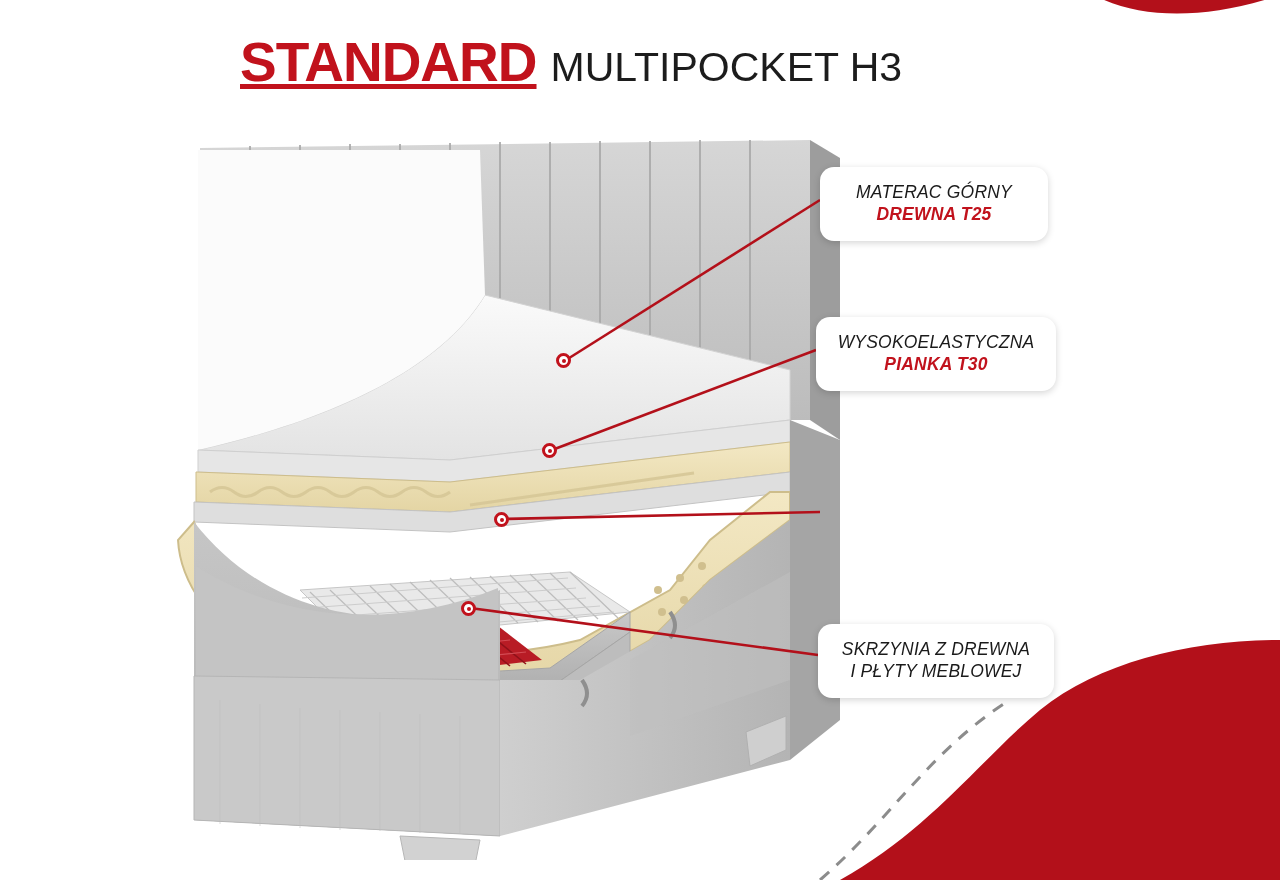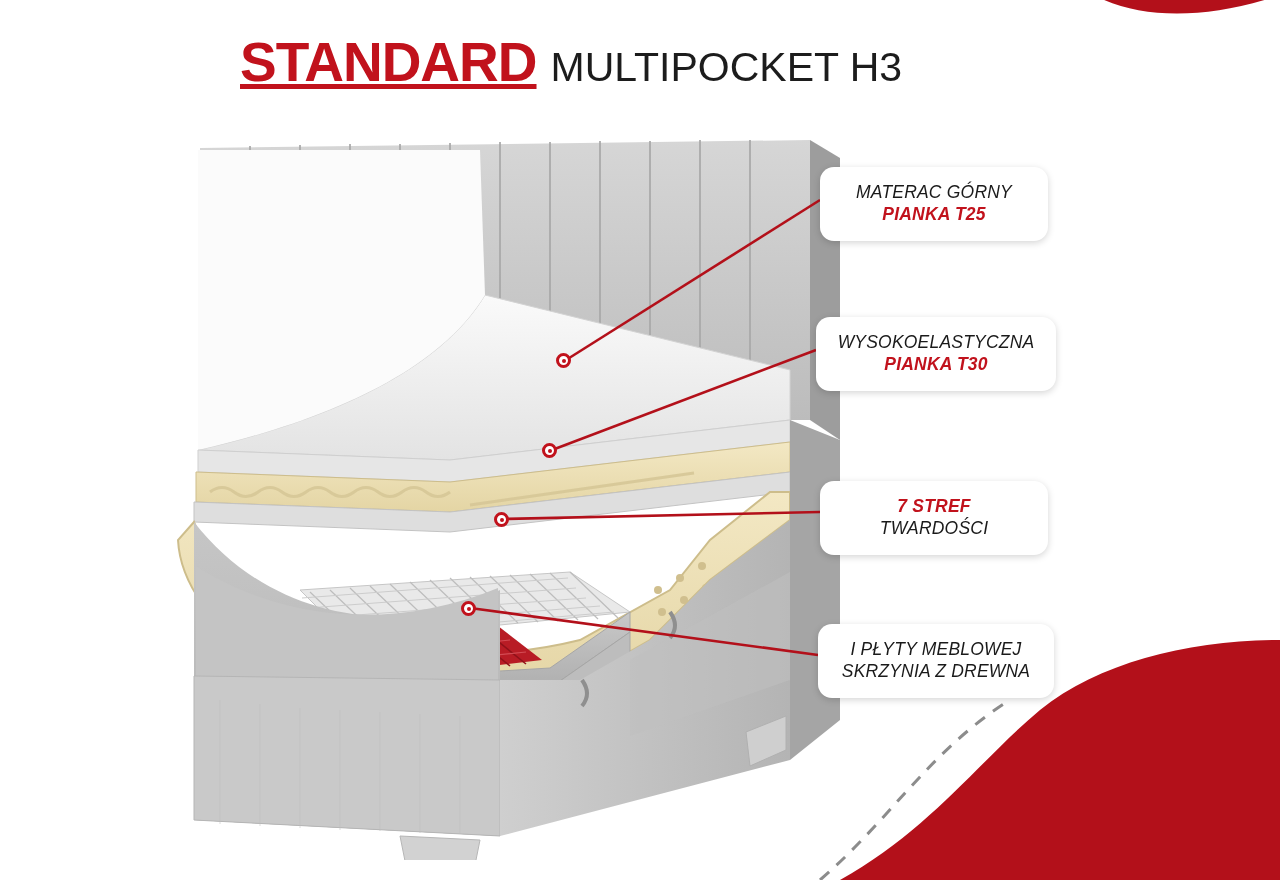--- a/index.html
+++ b/index.html
@@ -345,31 +345,27 @@
     </g>
   </svg>
 
   <div class="leader-dot" id="dot-1"></div>
   <div class="leader-dot" id="dot-2"></div>
   <div class="leader-dot" id="dot-3"></div>
   <div class="leader-dot" id="dot-4"></div>
 
   <div class="callout" id="callout-1">
     <span class="line">MATERAC GÓRNY</span>
-    <span class="line accent">PIANKA T25</span>
+    <span class="line accent">DREWNA T25</span>
   </div>
 
   <div class="callout" id="callout-2">
     <span class="line">WYSOKOELASTYCZNA</span>
     <span class="line accent">PIANKA T30</span>
   </div>
 
-  <div class="callout" id="callout-3">
-    <span class="line accent">7 STREF</span>
-    <span class="line">TWARDOŚCI</span>
+
+  <div class="callout" id="callout-4">
+    <span class="line">SKRZYNIA Z DREWNA</span>
+    <span class="line">I PŁYTY MEBLOWEJ</span>
   </div>
 
-  <div class="callout" id="callout-4">
-    <span class="line">I PŁYTY MEBLOWEJ</span>
-    <span class="line">SKRZYNIA Z DREWNA</span>
-  </div>
-
 </div>
 
 </body></html>

